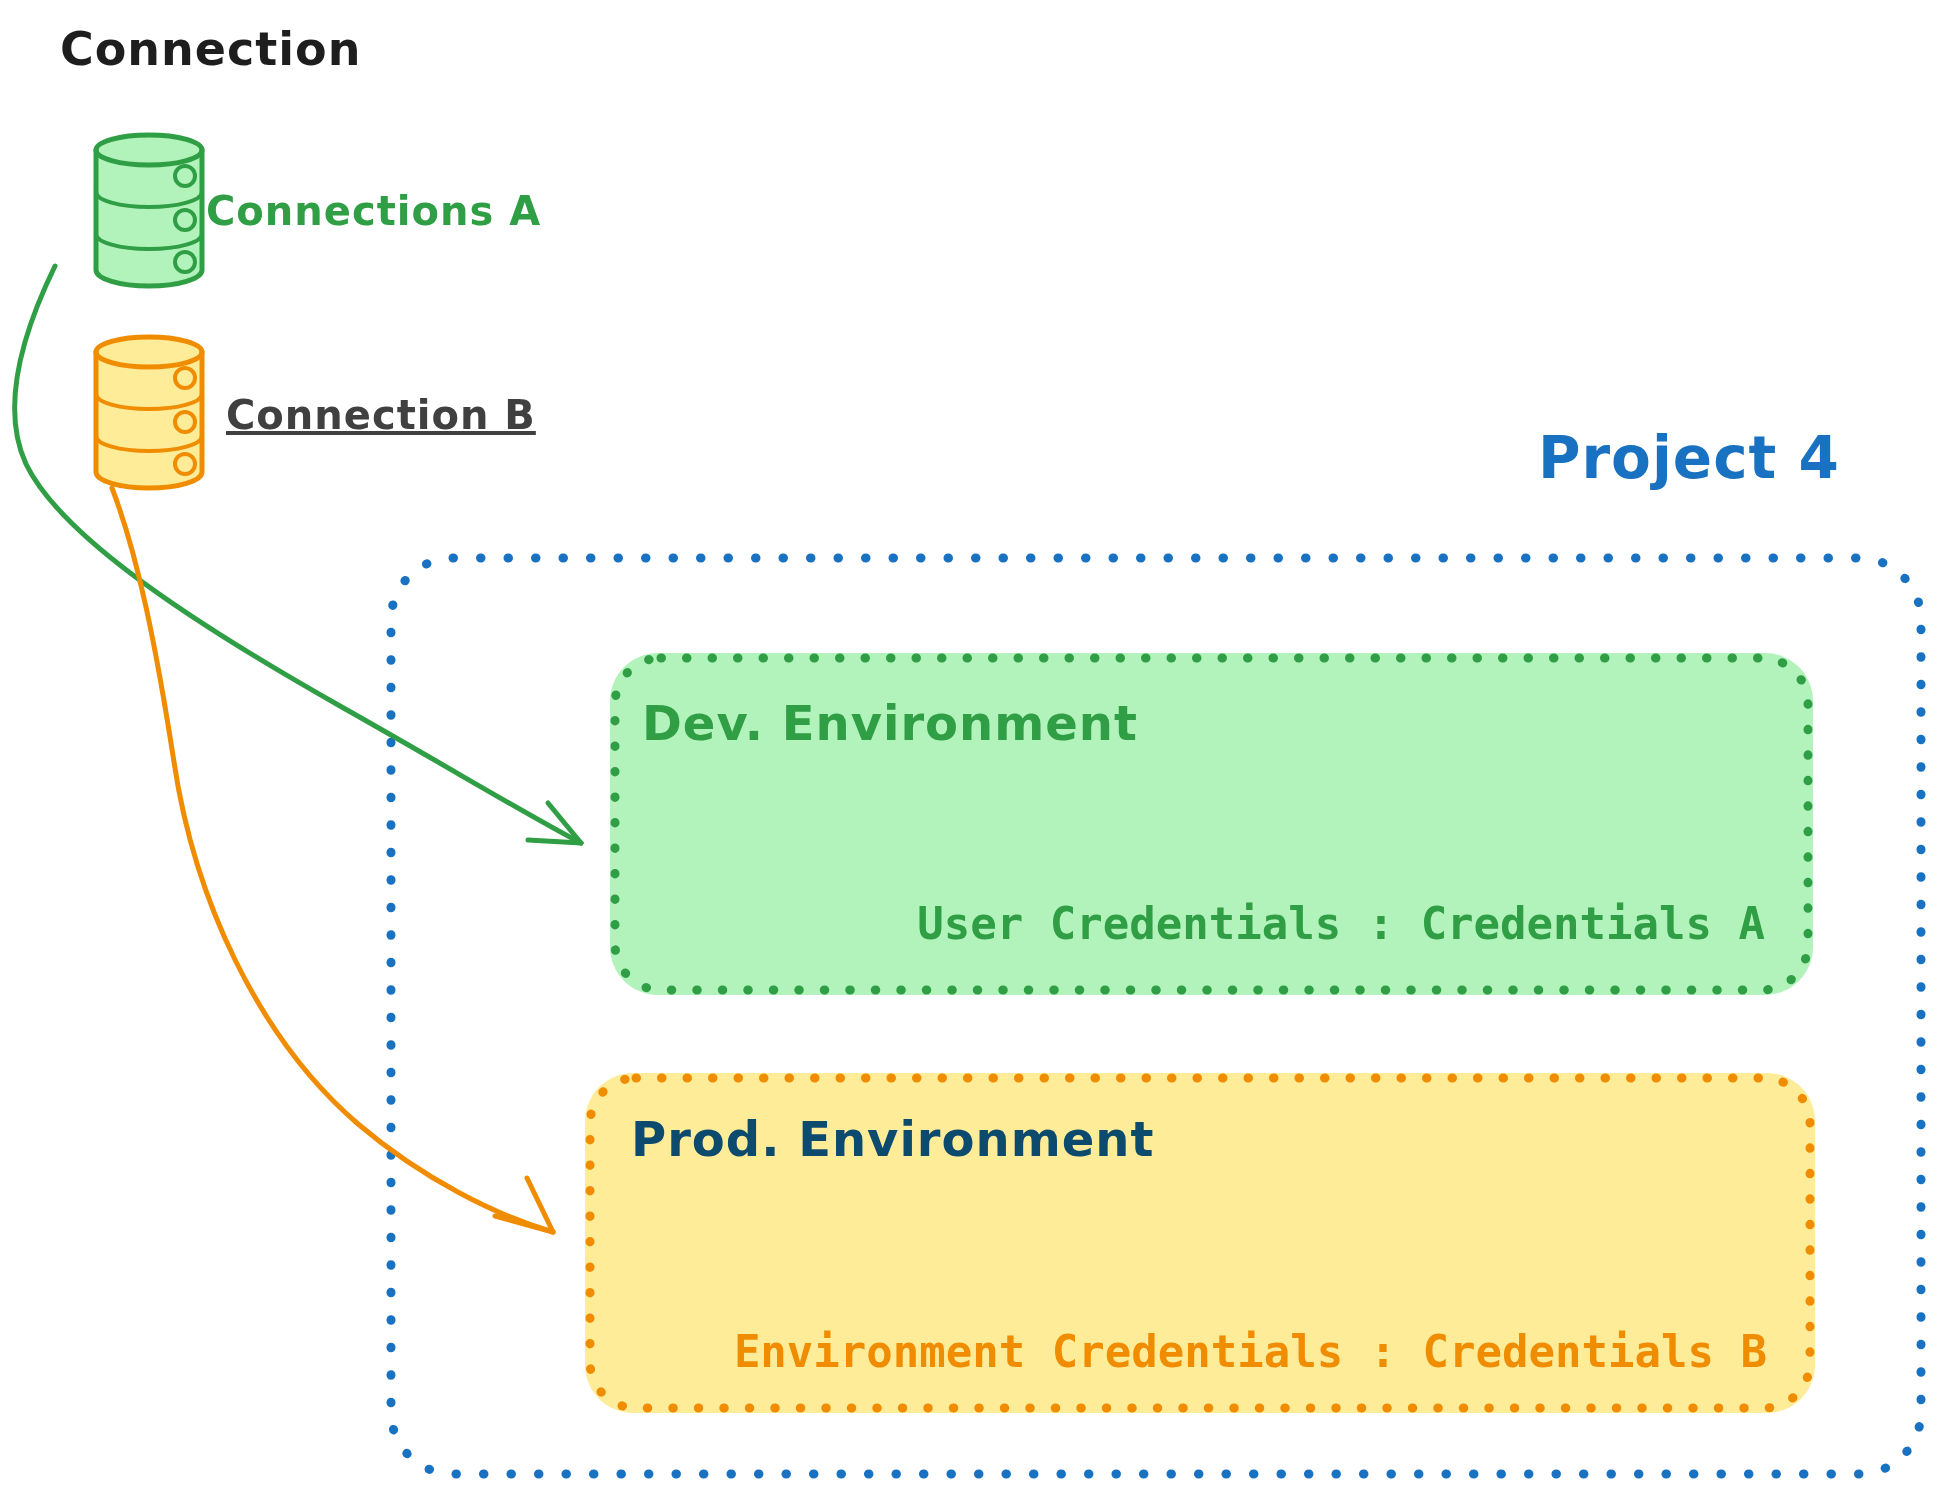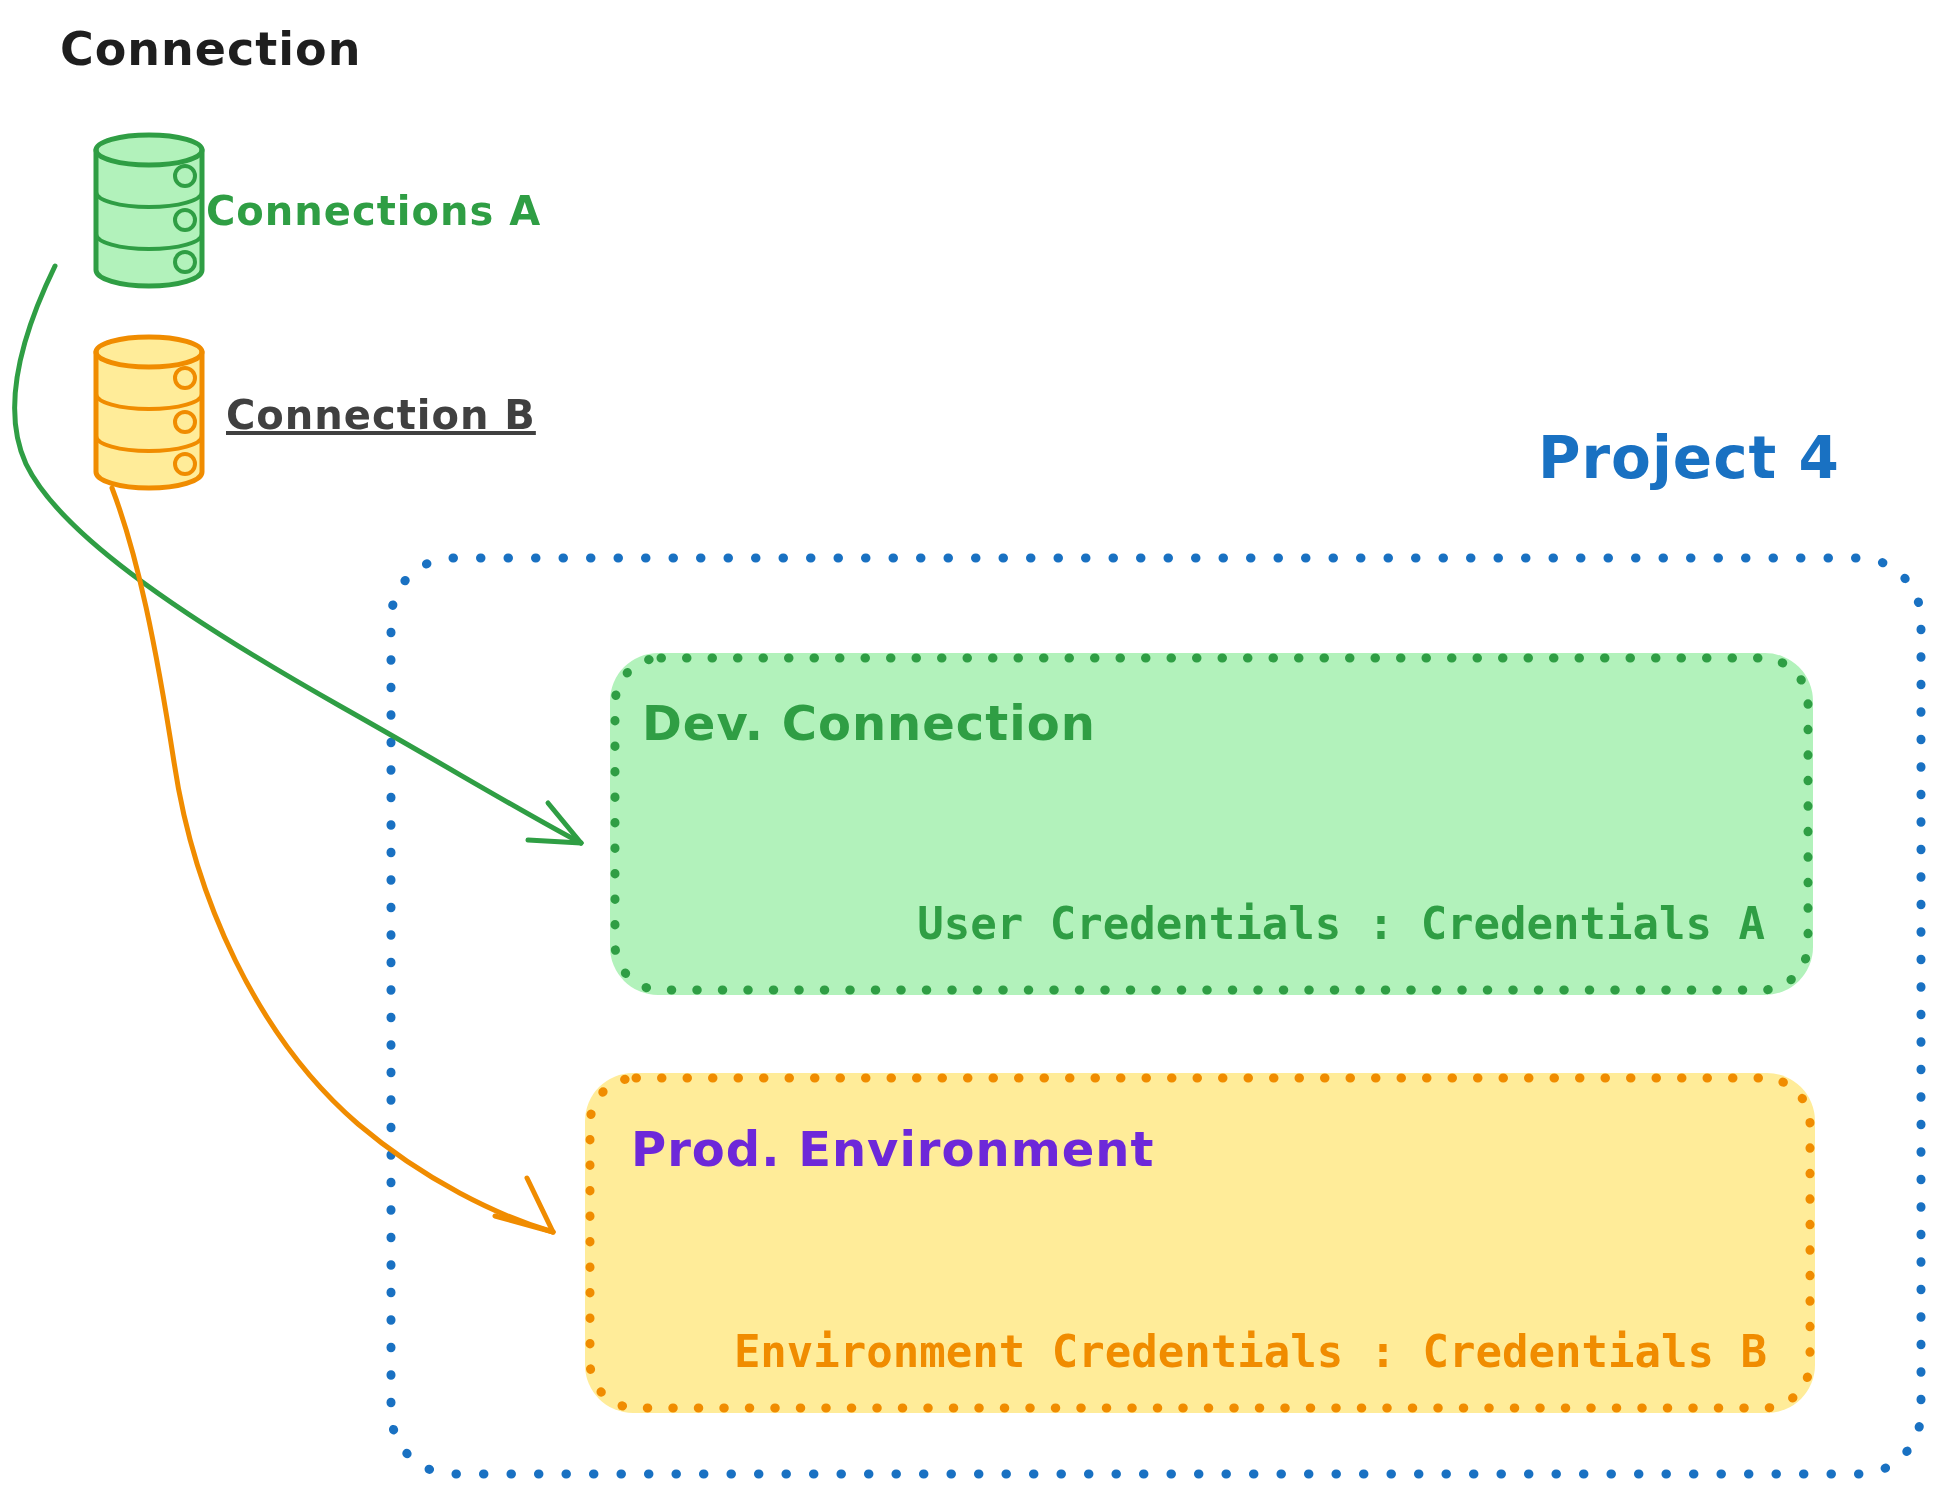--- a/index.html
+++ b/index.html
@@ -68,21 +68,21 @@
   .dotted-border {
     position: absolute;
     left: 0; top: 0;
     pointer-events: none;
   }
   .env-title {
     position: absolute;
     font-size: 48px;
   }
   .env-title-dev { left: 32px; top: 42px; color: #2f9e44; }
-  .env-title-prod { left: 46px; top: 48px; color: #6d28d9; }
+  .env-title-prod { left: 46px; top: 38px; color: #0c4a6e; }
 
   .env-cred {
     position: absolute;
     right: 48px;
     font-size: 44px;
   }
   .env-cred-dev { bottom: 46px; color: #2f9e44; }
   .env-cred-prod { bottom: 36px; color: #f08c00; }
 
   .arrows-layer {
@@ -129,21 +129,21 @@
   <div class="abs box project-box">
     <svg class="dotted-border" width="1542" height="928">
       <rect x="6" y="6" width="1530" height="916" rx="62" fill="none" stroke="#1971c2" stroke-width="9" stroke-linecap="round" stroke-dasharray="0.5 27"></rect>
     </svg>
   </div>
 
   <div class="abs box env-box-dev">
     <svg class="dotted-border" width="1203" height="342">
       <rect x="5" y="5" width="1193" height="332" rx="46" fill="none" stroke="#2f9e44" stroke-width="9" stroke-linecap="round" stroke-dasharray="0.5 25"></rect>
     </svg>
-    <div class="env-title env-title-dev hand">Dev. Connection</div>
+    <div class="env-title env-title-dev hand">Dev. Environment</div>
     <div class="env-cred env-cred-dev mono">User Credentials : Credentials A</div>
   </div>
 
   <div class="abs box env-box-prod">
     <svg class="dotted-border" width="1230" height="340">
       <rect x="5" y="5" width="1220" height="330" rx="46" fill="none" stroke="#f08c00" stroke-width="9" stroke-linecap="round" stroke-dasharray="0.5 25"></rect>
     </svg>
     <div class="env-title env-title-prod hand">Prod. Environment</div>
     <div class="env-cred env-cred-prod mono">Environment Credentials : Credentials B</div>
   </div>

